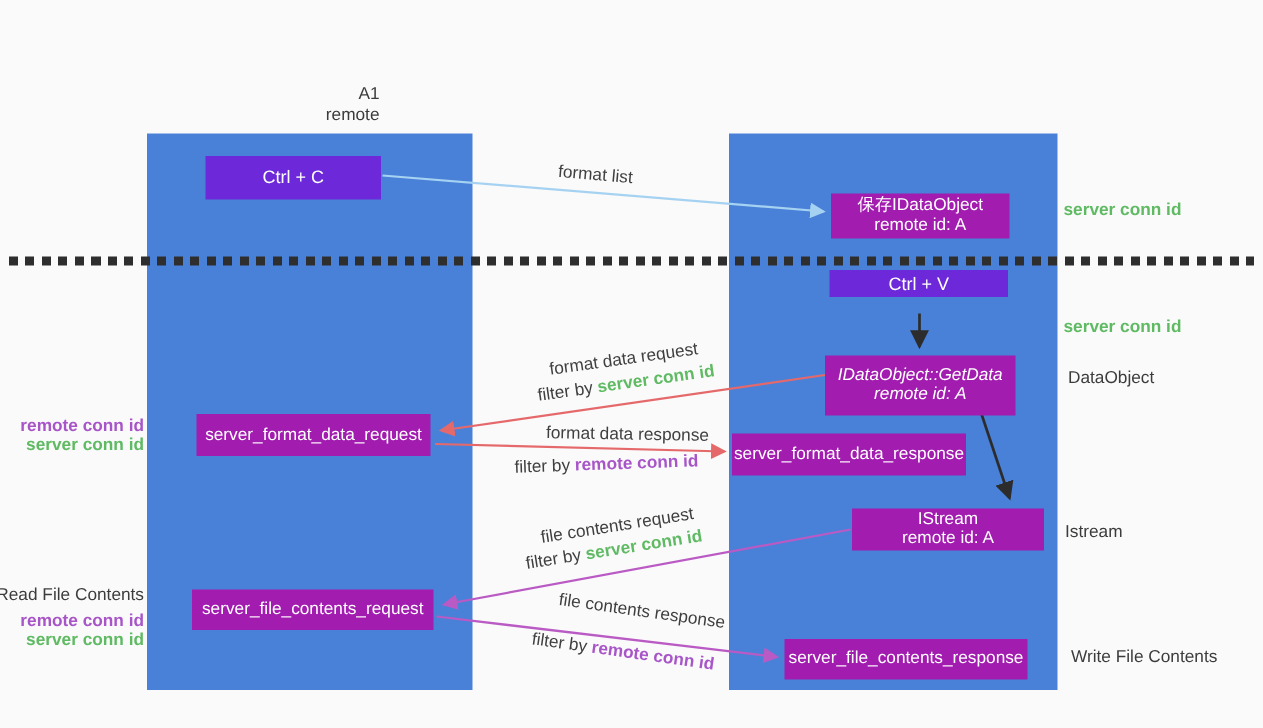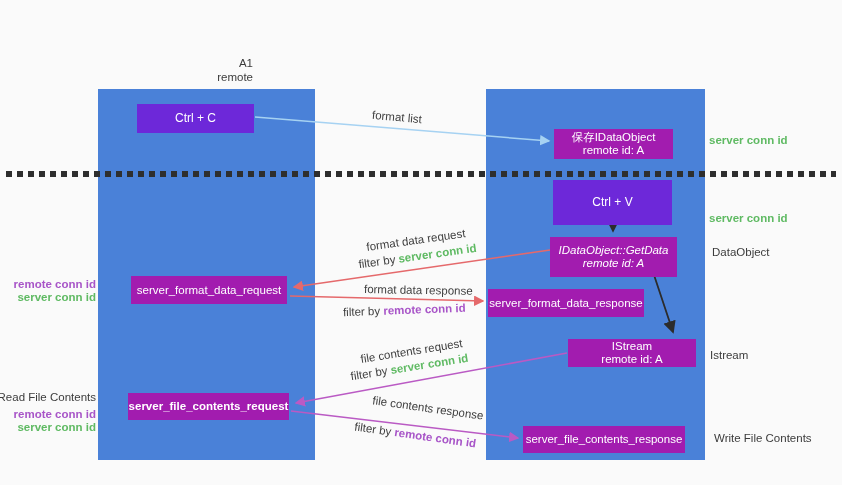--- a/index.html
+++ b/index.html
@@ -54,26 +54,26 @@
     font-size: 11.5px;
     display: flex;
     flex-direction: column;
     justify-content: center;
     line-height: 13px;
   }
   .node.green  { background: #6d28d9; font-size: 12px; }
   .node.orange { background: #a21caf; }
   .n-ctrl-c   { left: 137px; top: 104px; width: 117px; height: 29px; }
   .n-save     { left: 554px; top: 129px; width: 119px; height: 30px; }
-  .n-ctrl-v   { left: 553px; top: 180px; width: 119px; height: 45px; }
+  .n-ctrl-v   { left: 553px; top: 180px; width: 119px; height: 18px; }
   .n-getdata  { left: 550px; top: 237px; width: 127px; height: 40px; font-style: italic; }
   .n-fmt-req  { left: 131px; top: 276px; width: 156px; height: 28px; }
   .n-fmt-resp { left: 488px; top: 289px; width: 156px; height: 28px; }
   .n-istream  { left: 568px; top: 339px; width: 128px; height: 28px; }
-  .n-file-req { left: 128px; top: 393px; width: 161px; height: 27px; font-weight: bold; }
+  .n-file-req { left: 128px; top: 393px; width: 161px; height: 27px; }
   .n-file-resp{ left: 523px; top: 426px; width: 162px; height: 27px; }
   .arrows {
     position: absolute;
     left: 0; top: 0;
     width: 842px; height: 485px;
     pointer-events: none;
   }
   .flow-label {
     position: absolute;
     font-size: 11.5px;

